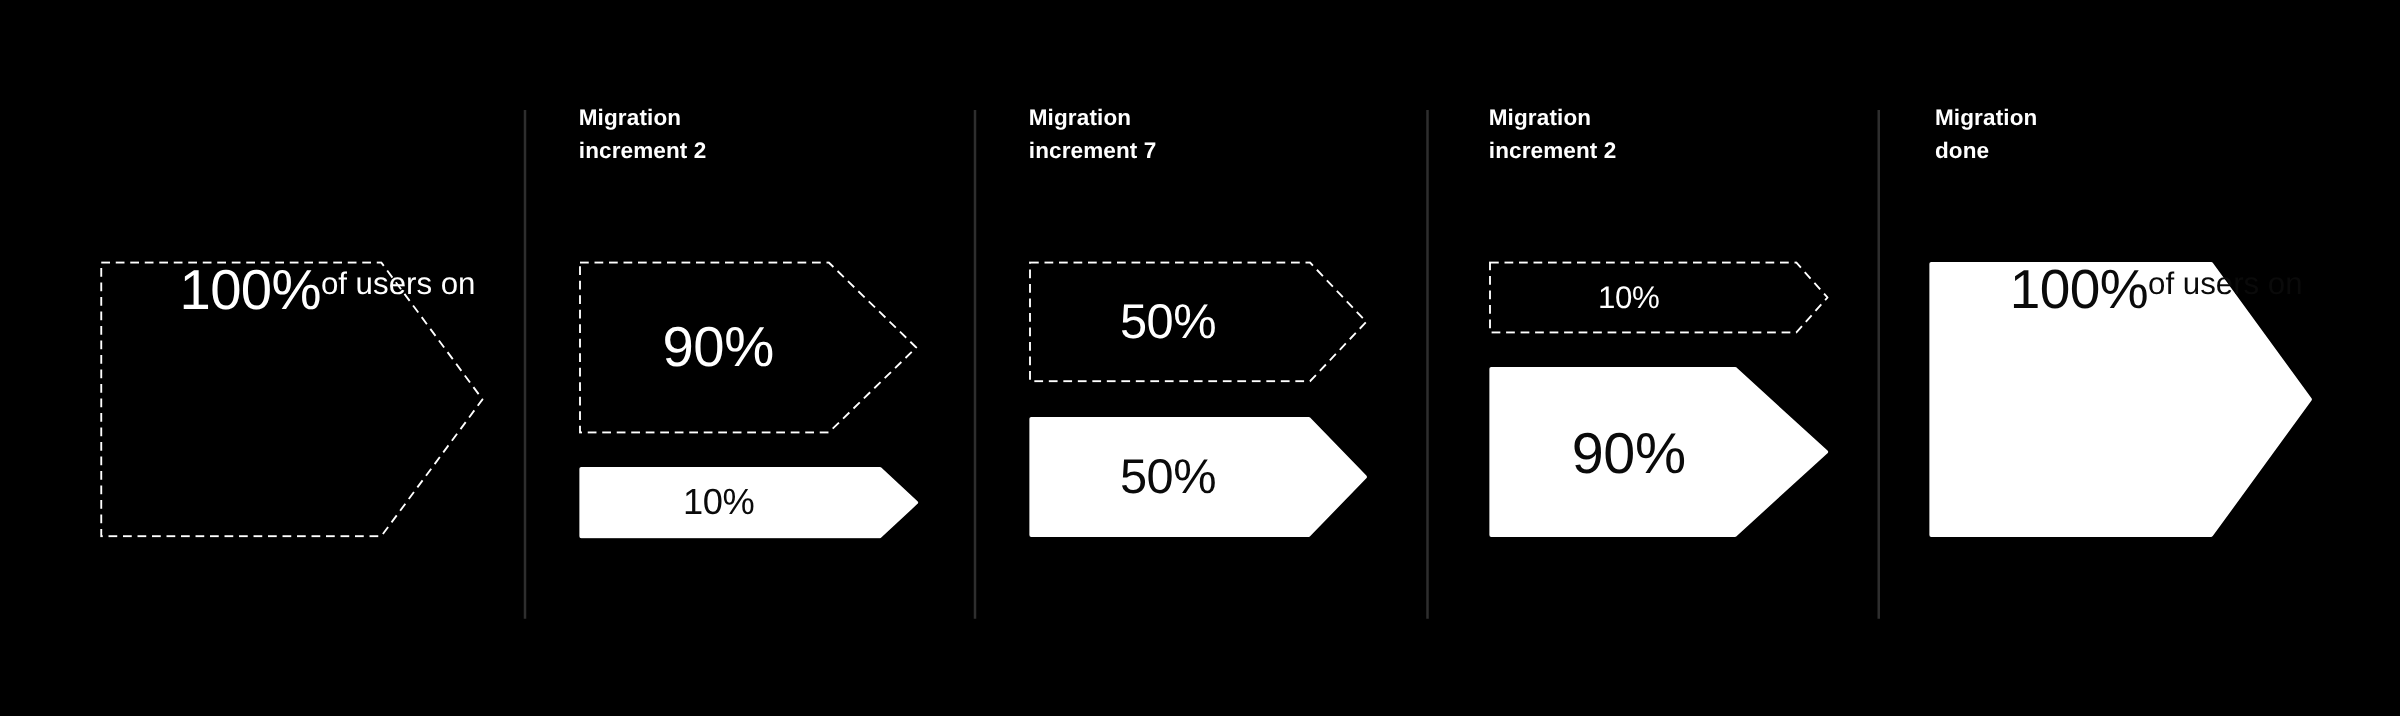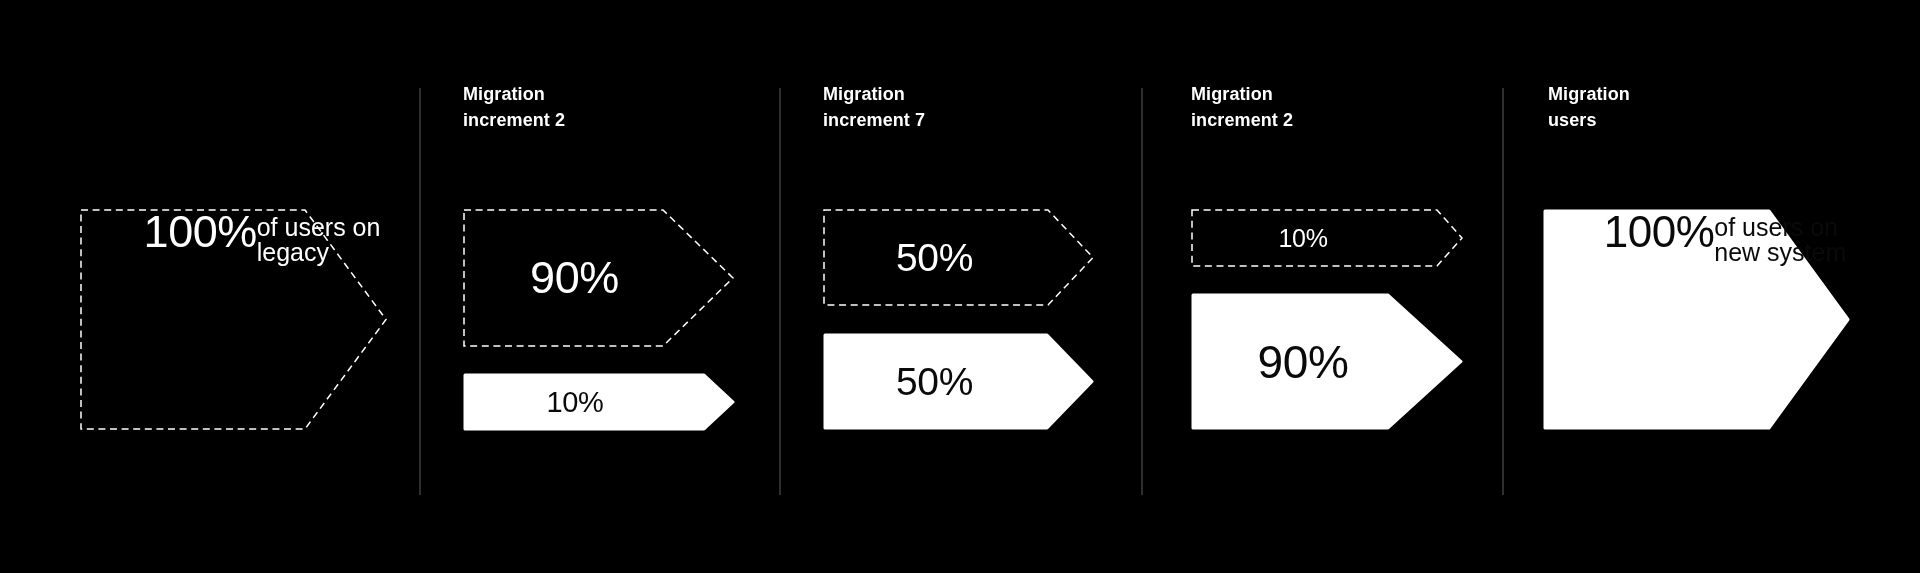--- a/index.html
+++ b/index.html
@@ -52,32 +52,31 @@
     <div>increment 7</div>
   </div>
 
   <div class="stage-label" style="left:1191px">
     <div>Migration</div>
     <div>increment 2</div>
   </div>
 
   <div class="stage-label" style="left:1548px">
     <div>Migration</div>
-    <div>users</div>
+    <div>done</div>
   </div>
 
   <div class="shape" style="left:80px;top:209px;width:307px;height:221px">
     <svg width="307" height="221" viewBox="0 0 307 221">
       <path class="dashed-path" d="M1 1 H225 L306 110.5 L225 220 H1 Z"></path>
     </svg>
     <div class="big-block">
       <div class="pct">100%</div>
       <div class="sub">
         <div>of users on</div>
-        <div>legacy</div>
       </div>
     </div>
   </div>
 
   <div class="shape" style="left:463px;top:209px;width:271px;height:138px">
     <svg width="271" height="138" viewBox="0 0 271 138">
       <path class="dashed-path" d="M1 1 H200 L270 69 L200 137 H1 Z"></path>
     </svg>
     <div class="pct-center" style="font-size:45px">90%</div>
   </div>
@@ -118,18 +117,17 @@
   </div>
 
   <div class="shape" style="left:1543px;top:209px;width:307px;height:221px">
     <svg width="307" height="221" viewBox="0 0 307 221">
       <path class="solid-path" d="M2 2 H226 L305 110.5 L226 219 H2 Z"></path>
     </svg>
     <div class="big-block on-white">
       <div class="pct" style="font-size:44px">100%</div>
       <div class="sub">
         <div>of users on</div>
-        <div>new system</div>
       </div>
     </div>
   </div>
 
 </div>
 
 </body></html>

